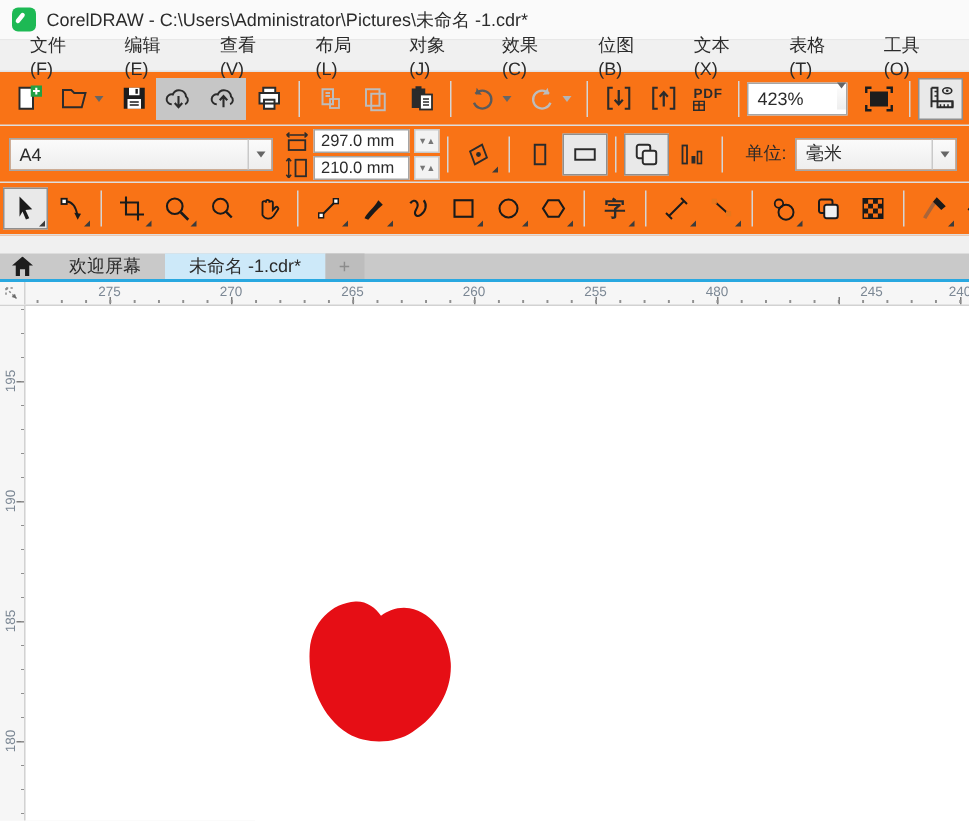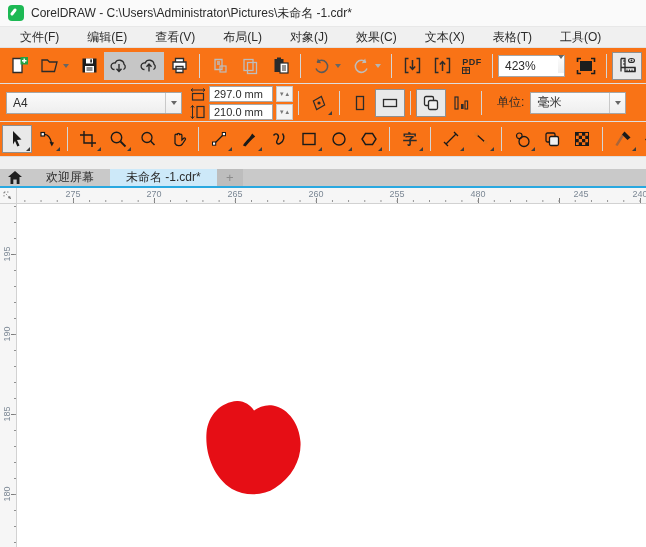--- a/index.html
+++ b/index.html
@@ -59,20 +59,21 @@
   <span>CorelDRAW - C:\Users\Administrator\Pictures\未命名 -1.cdr*</span>
 </div>
 
 <div class="menubar">
   <span class="menuitem">文件(F)</span>
   <span class="menuitem">编辑(E)</span>
   <span class="menuitem">查看(V)</span>
   <span class="menuitem">布局(L)</span>
   <span class="menuitem">对象(J)</span>
   <span class="menuitem">效果(C)</span>
+  <span class="menuitem">位图(B)</span>
   <span class="menuitem">文本(X)</span>
   <span class="menuitem">表格(T)</span>
   <span class="menuitem">工具(O)</span>
 </div>
 
 <div class="bar row1">
   <div class="tbtn">
     <svg width="19" height="19" viewBox="0 0 19 19">
       <path d="M3 2.5 h9 v14 h-9 z" fill="#fff" stroke="#2b2b2b" stroke-width="1.3"></path>
       <rect x="10.5" y="1" width="7.5" height="7.5" fill="#22a044"></rect>
@@ -254,21 +255,21 @@
   </div>
   <div class="tbtn">
     <svg width="18" height="18" viewBox="0 0 18 18">
       <rect x="3" y="3" width="3" height="12" fill="none" stroke="#2b2b2b" stroke-width="1.2"></rect>
       <rect x="9" y="10" width="2.6" height="5" fill="#2b2b2b"></rect>
       <rect x="13" y="7" width="2.6" height="8" fill="none" stroke="#2b2b2b" stroke-width="1.1"></rect>
     </svg>
   </div>
   <div class="sep"></div>
   <span class="lbl">单位:</span>
-  <div class="combo" style="width:96px">
+  <div class="combo" style="width:108px">
     <span class="cbtxt">毫米</span>
     <span class="cbbtn">
         <span class="dcaret" style="margin:0"></span>
       </span>
   </div>
 </div>
 
 <div class="bar row3">
   <div class="tbtn sel fly">
     <svg width="18" height="18" viewBox="0 0 18 18">

